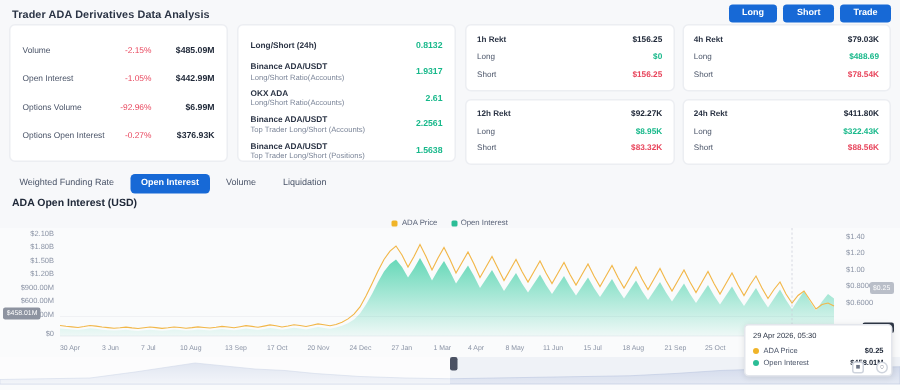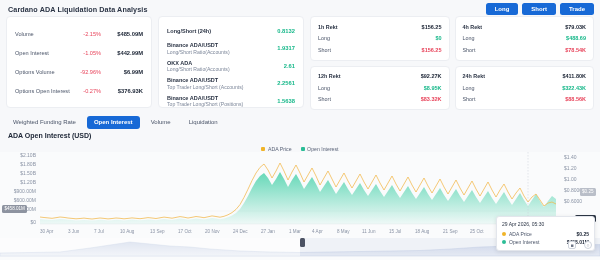--- a/index.html
+++ b/index.html
@@ -138,21 +138,21 @@
     display:flex;align-items:center;justify-content:center;
     font-size:5px;color:#6b7384;background:#fff;
   }
 </style>
 </head>
 <body>
 
 <div class="page">
 
   <div class="hdr">
-    <div class="hdr-title">Cardano ADA Liquidation Data Analysis</div>
+    <div class="hdr-title">Trader ADA Derivatives Data Analysis</div>
   </div>
   <div class="hdr-btns">
     <button class="btn">Long</button>
     <button class="btn">Short</button>
     <button class="btn">Trade</button>
   </div>
 
   <div class="cards">
 
     <div class="card card-a">

